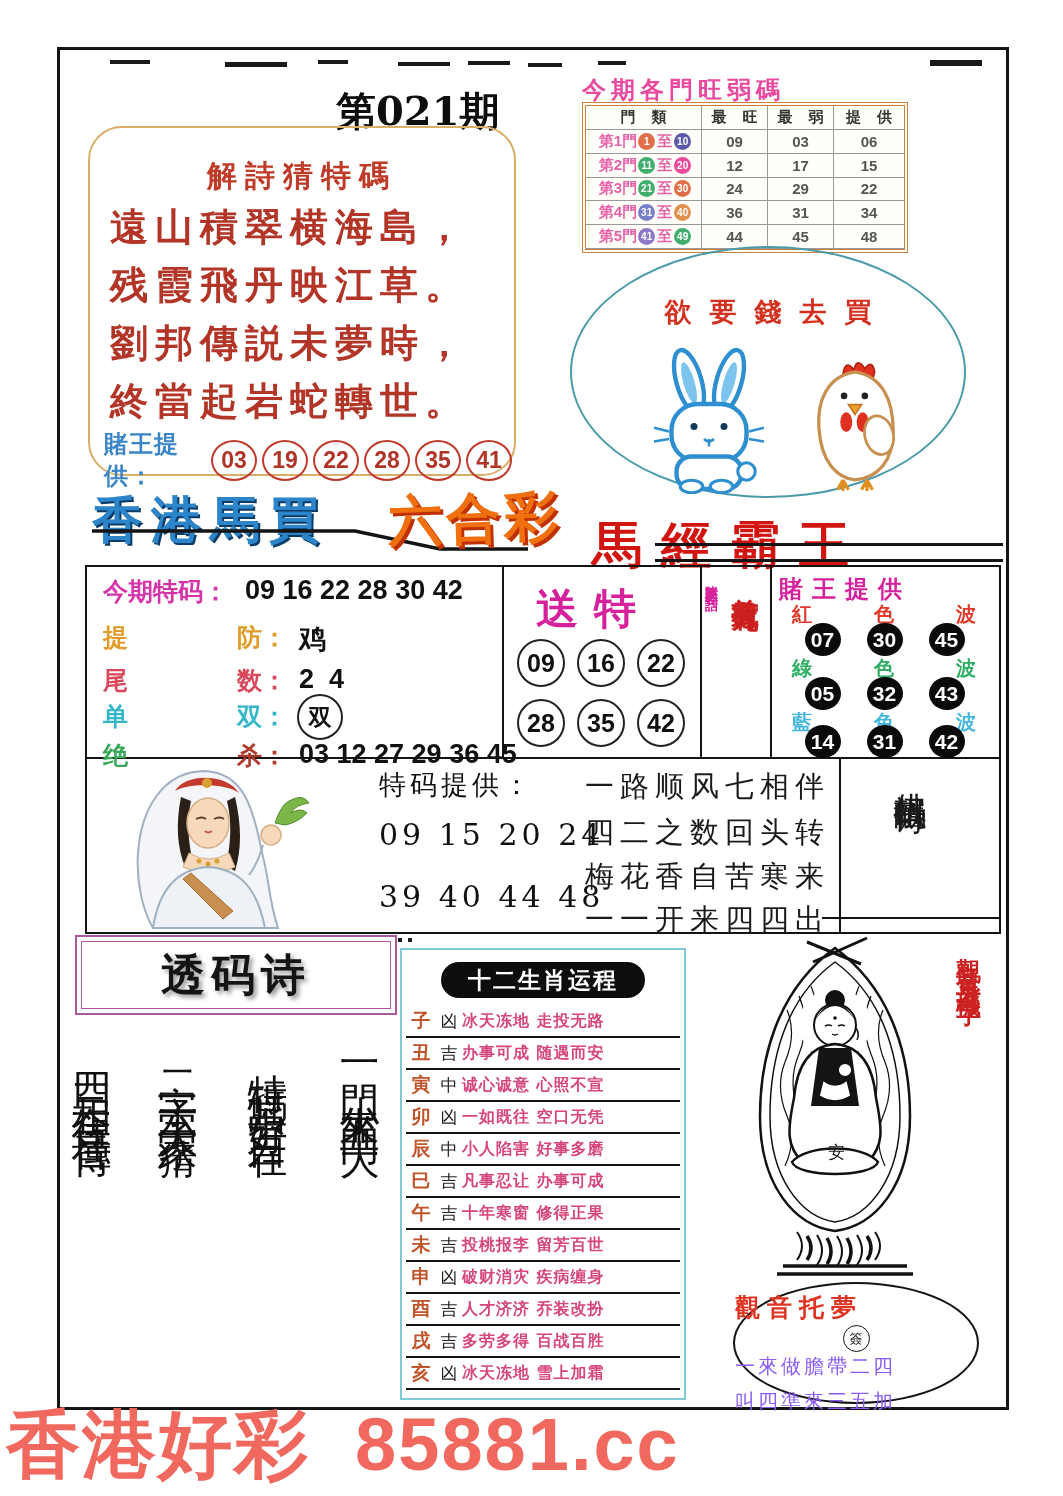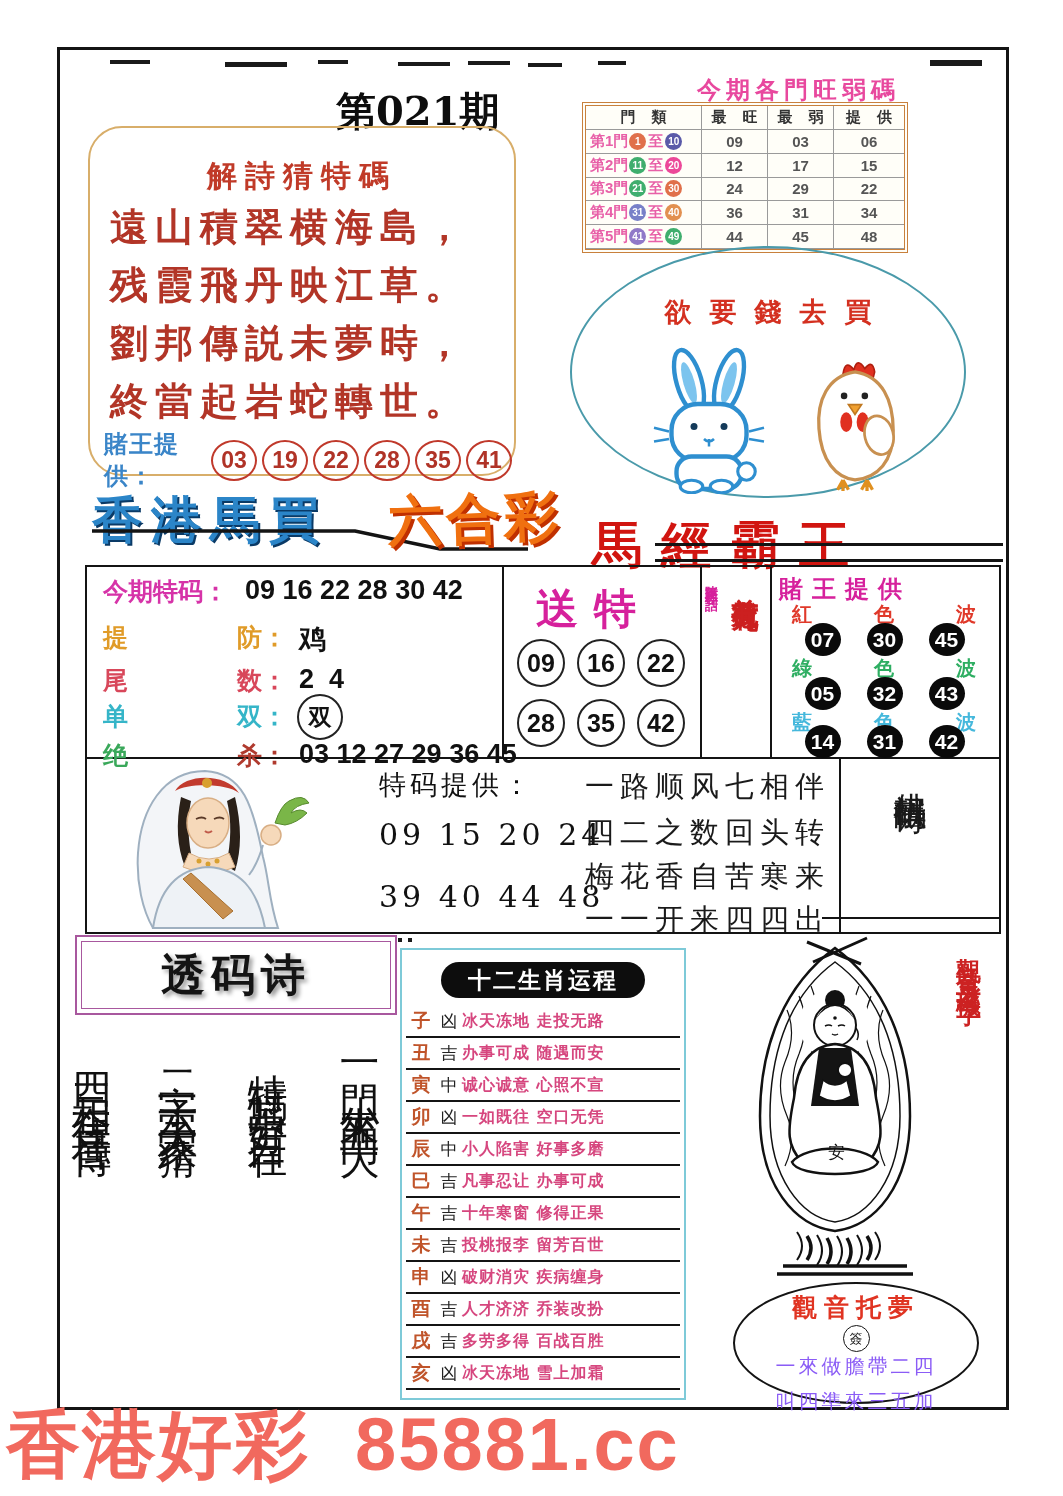--- a/index.html
+++ b/index.html
@@ -22,29 +22,29 @@
     font:bold 30px "DejaVu Serif",serif;color:#c03a28;letter-spacing:8px;}
   .pline{position:absolute;left:20px;width:400px;font:bold 38px "DejaVu Serif",serif;
     color:#b23527;letter-spacing:7px;white-space:nowrap;}
   #prov-row{position:absolute;left:14px;top:300px;width:408px;display:flex;align-items:center;}
   #prov-label{font:bold 24px "DejaVu Serif",serif;color:#3a85c8;letter-spacing:1px;}
   .ring-red{flex:0 0 auto;width:42px;height:37px;border:2px solid #c0392b;border-radius:50%;
     margin-left:5px;display:flex;align-items:center;justify-content:center;
     font:bold 23px "Liberation Sans",sans-serif;color:#b03327;}
 
   
-  #st-title{left:582px;top:74px;width:318px;text-align:right;
+  #st-title{left:582px;top:74px;width:318px;text-align:left;
     font:bold 24px "DejaVu Serif",serif;color:#e8489e;letter-spacing:5px;}
   #st{left:582px;top:102px;width:318px;height:143px;border:4px double #c8803c;background:#fffef8;
     display:grid;grid-template-columns:116px 66px 66px 1fr;grid-auto-rows:1fr;}
   #st .cell{display:flex;align-items:center;justify-content:center;border-bottom:1px solid #9a9a9a;
     font:bold 15px "Liberation Sans",sans-serif;color:#555;}
   #st .cr{border-right:1px solid #9a9a9a;}
   #st .hd{color:#333;letter-spacing:6px;padding-left:6px;}
-  #st .gate{color:#e860a8;justify-content:flex-start;padding-left:4px;letter-spacing:0;}
+  #st .gate{color:#e860a8;justify-content:center;padding-left:4px;letter-spacing:0;}
   #st .gate .zhi{margin:0 1px;color:#e860a8;}
   .bdg{width:17px;height:17px;border-radius:50%;color:#fff;text-align:center;
     font:bold 10px/17px "Liberation Sans",sans-serif;display:inline-block;margin:0 1px;}
   .c-red{background:#e0704a}.c-navy{background:#5a5aa8}.c-green{background:#3fae6e}
   .c-purple{background:#ec4899}.c-blue{background:#7880c8}.c-orange{background:#e29050}
   .c-violet{background:#9078c8}
 
   
   #zoval{left:570px;top:246px;width:392px;height:248px;border:2px solid #4a9aaa;border-radius:50%;}
   #zoval-text{position:absolute;left:0;top:46px;width:100%;text-align:center;
@@ -103,21 +103,21 @@
   #zt-pill{margin:12px auto 8px;width:204px;height:36px;background:#0d0d0d;border-radius:18px;
     color:#fff;display:flex;align-items:center;justify-content:center;
     font:bold 23px "DejaVu Serif",serif;letter-spacing:2px;}
   .zrow{height:30px;margin:0 4px;border-bottom:2px solid #141414;display:flex;align-items:center;}
   .zz{width:30px;text-align:center;font:bold 19px "DejaVu Serif",serif;color:#c0542a;}
   .zl{width:26px;text-align:center;font:17px "DejaVu Serif",serif;color:#222;}
   .zt{flex:1;font:bold 16px "DejaVu Serif",serif;color:#d6467e;letter-spacing:1px;white-space:nowrap;}
 
   
   #gy-vert{left:952px;top:938px;height:262px;font:bold 25px "DejaVu Serif",serif;color:#cc2222;letter-spacing:7px;}
-  #dream{left:733px;top:1282px;width:242px;height:118px;border:2.5px solid #141414;border-radius:50%;text-align:center;}
+  #dream{left:733px;top:1282px;width:242px;height:118px;border:2.5px solid #141414;border-radius:50%;text-align:left;}
   #dream-title{margin-top:7px;font:bold 25px "DejaVu Serif",serif;color:#e03422;letter-spacing:7px;}
   #seal{width:25px;height:25px;border:1.5px solid #141414;border-radius:50%;margin:1px auto;
     display:flex;align-items:center;justify-content:center;font:13px "DejaVu Serif",serif;color:#111;}
   .dline{font:20px "DejaVu Serif",serif;color:#8b5cf6;letter-spacing:3px;}
   #dl2{margin-top:8px;}
 
   
   #footer{left:6px;top:1396px;font:900 74px "Liberation Sans",sans-serif;color:#f1695e;
     letter-spacing:2px;white-space:pre;}
 </style>

